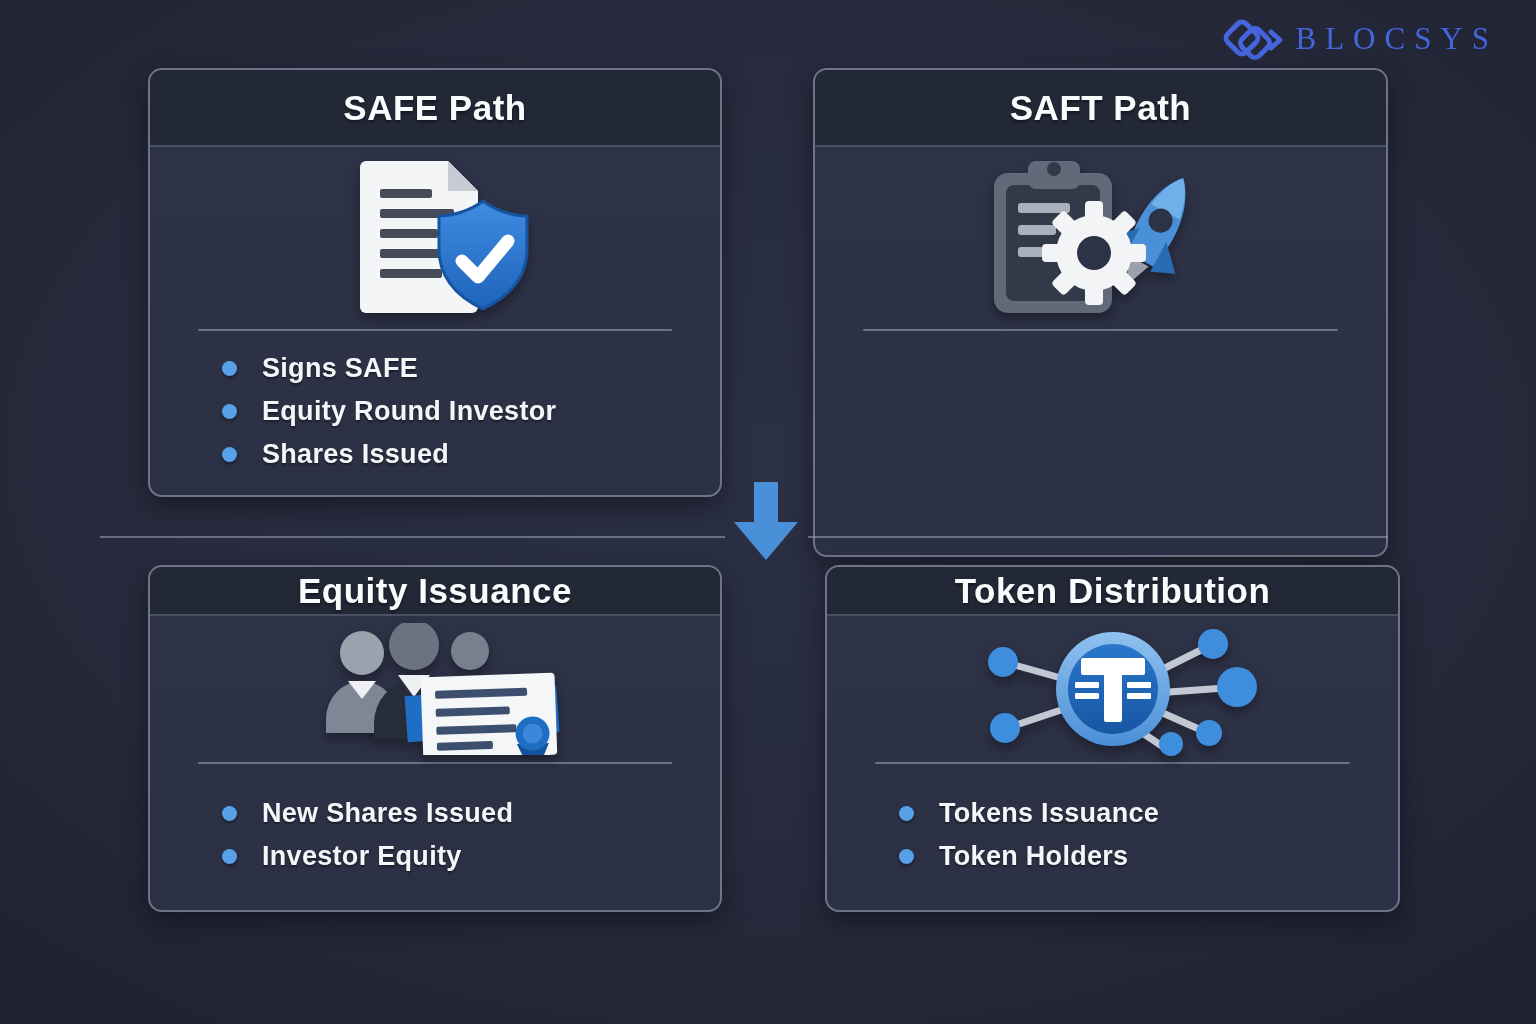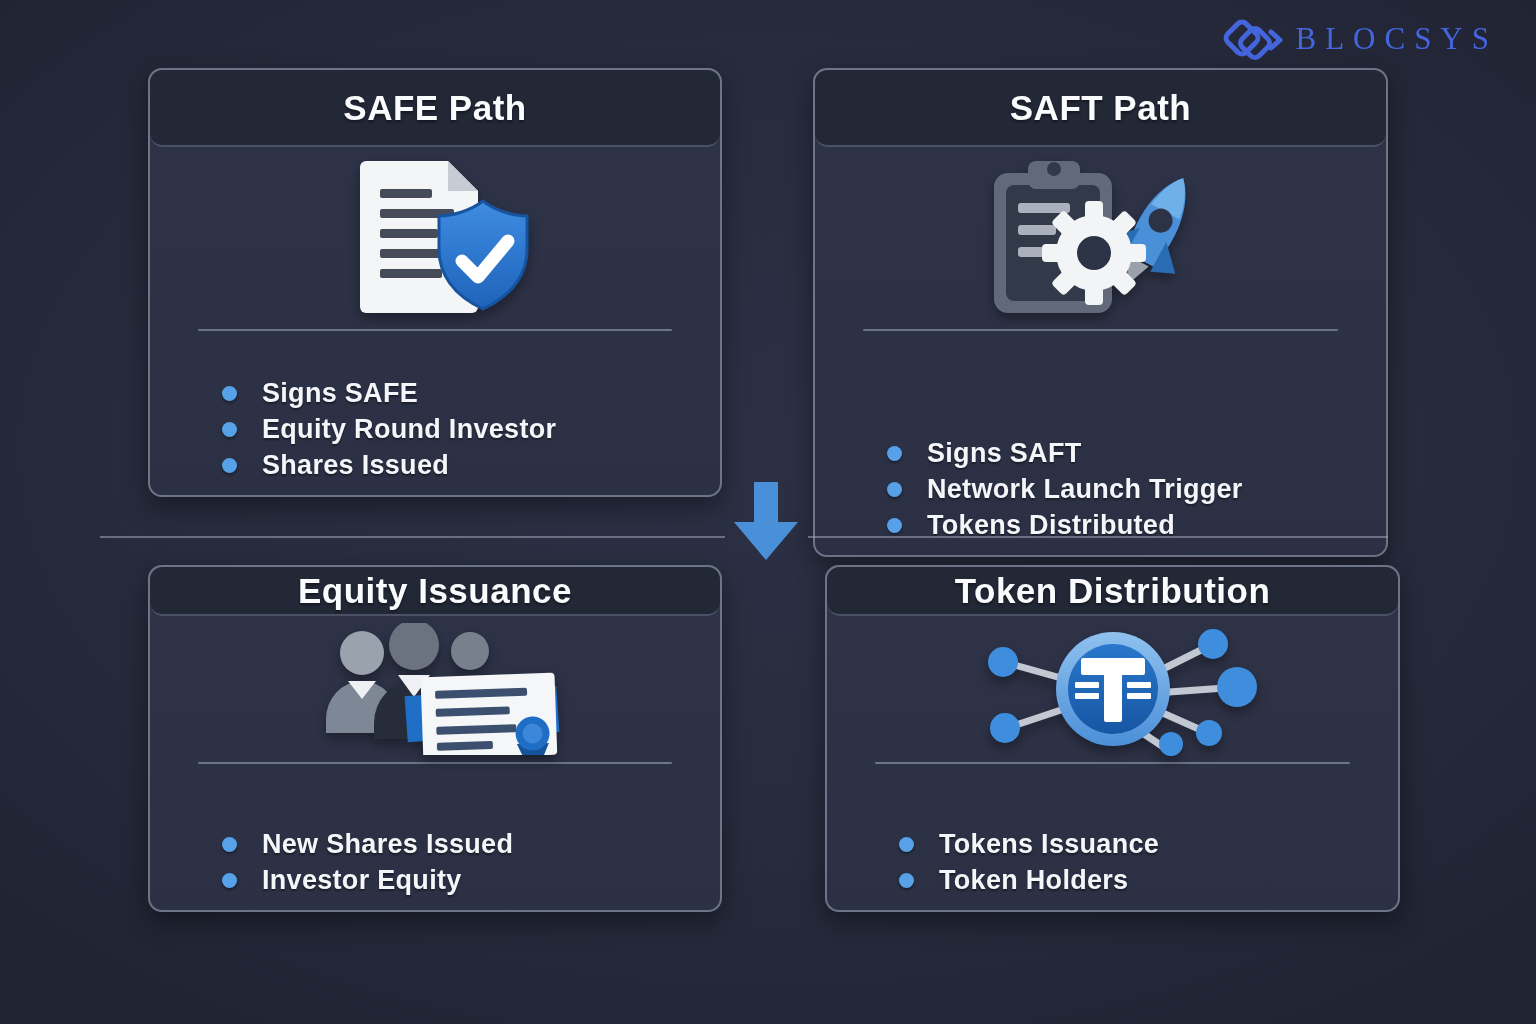--- a/index.html
+++ b/index.html
@@ -33,43 +33,42 @@
   #card-safe  { left:148px; top:68px;  width:574px; height:429px; }
   #card-saft  { left:813px; top:68px;  width:575px; height:489px; }
   #card-equity{ left:148px; top:565px; width:574px; height:347px; }
   #card-token { left:813px; top:565px; width:575px; height:347px;margin-left:12px; }
 
   .card-header {
     background:#232837;
     border-bottom:2px solid #4b5164;
     display:flex; align-items:center; justify-content:center;
     flex:0 0 auto;
-    border-radius:13px;
   }
   .card-top  .card-header { height:77px; }
   .card-bot  .card-header { height:49px; }
   .card-title {
     font-size:35px; font-weight:700; color:#fafbfd;
     text-shadow:0 2px 3px rgba(0,0,0,0.45);
     letter-spacing:0.5px;
   }
 
   .icon-box { display:flex; align-items:center; justify-content:center; }
   .card-top .icon-box { height:182px; }
   .card-bot .icon-box { height:146px; }
 
   .inner-divider {
     height:2px; background:rgba(163,171,188,0.55);
     margin:0 48px; border-radius:1px; flex:0 0 auto;
   }
 
   .bullets {
     list-style:none; flex:1;
-    display:flex; flex-direction:column; justify-content:flex-end;
-    gap:5px; padding:10px 0 14px 72px;
+    display:flex; flex-direction:column; justify-content:center;
+    gap:12px; padding:10px 0 14px 72px;
   }
   .bullet-row { display:flex; align-items:center; gap:25px; }
   .bullet-dot {
     width:15px; height:15px; border-radius:50%;
     background:#57a1e9; box-shadow:0 2px 3px rgba(0,0,0,0.4);
     flex:0 0 auto;
   }
   .bullet-text {
     font-size:27px; font-weight:600; color:#f5f6f9;
     text-shadow:0 2px 2px rgba(0,0,0,0.4);
@@ -181,34 +180,20 @@
             <rect x="-52" y="-9" width="20" height="18" rx="4"></rect>
             <rect x="32" y="-9" width="20" height="18" rx="4"></rect>
           </g>
           <circle cx="0" cy="0" r="38"></circle>
         </g>
         <circle cx="0" cy="0" r="17" fill="#2d3347"></circle>
       </g>
     </svg>
   </div>
   <div class="inner-divider"></div>
-  <ul class="bullets">
-    <li class="bullet-row">
-      <span class="bullet-dot"></span>
-      <span class="bullet-text">Signs SAFT</span>
-    </li>
-    <li class="bullet-row">
-      <span class="bullet-dot"></span>
-      <span class="bullet-text">Network Launch Trigger</span>
-    </li>
-    <li class="bullet-row">
-      <span class="bullet-dot"></span>
-      <span class="bullet-text">Tokens Distributed</span>
-    </li>
-  </ul>
 </div>
 
 <div class="hline" id="hline-left"></div>
 <div class="hline" id="hline-right"></div>
 <div class="down-arrow">
   <svg width="72" height="78" viewBox="0 0 72 78">
     <path d="M24 0 h24 v40 h20 L36 78 L4 40 h20 Z" fill="#4a90d9"></path>
   </svg>
 </div>
 

